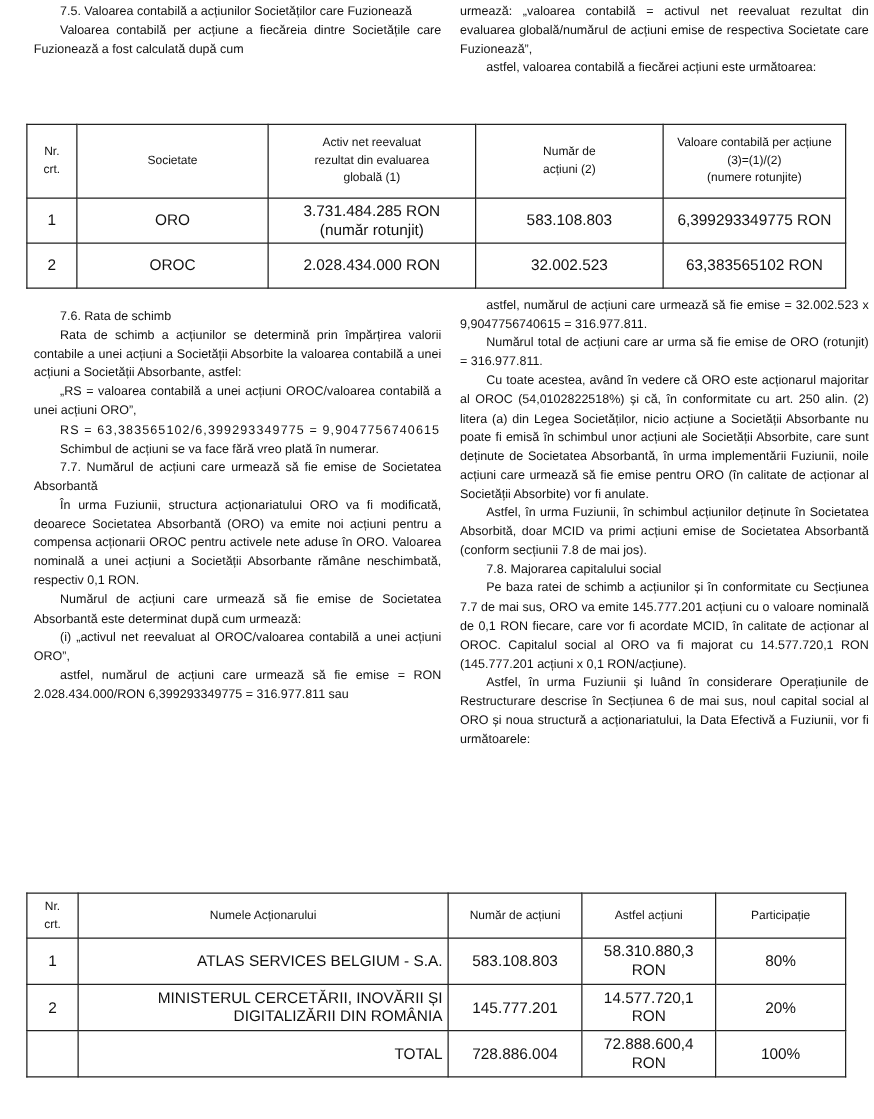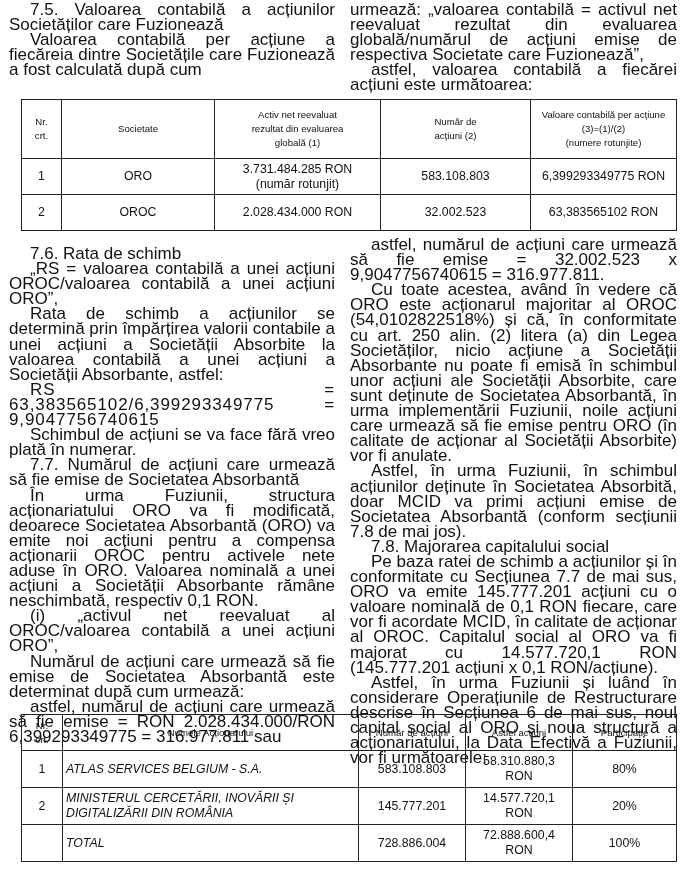--- a/index.html
+++ b/index.html
@@ -1,36 +1,36 @@
 <!DOCTYPE html>
 <html><head>
 <meta charset="utf-8">
 <style>
   html, body { margin:0; padding:0; background:#ffffff; }
   body { width:699px; height:895px; position:relative; overflow:hidden;
          font-family:"Liberation Sans", sans-serif; color:#111; }
-  .col { position:absolute; font-size:17px; line-height:15.1px; text-align:justify; }
+  .col { position:absolute; font-size:10px; line-height:15.1px; text-align:justify;margin-left:18px; }
   .col p { margin:0; }
   .ind { text-indent:21px; }
   .left-top { left:9px; top:2px; width:326px; }
   .right-top { left:350px; top:2px; width:327px; }
   .left-mid { left:9px; top:246px; width:326px; }
   .right-mid { left:350px; top:237px; width:327px; }
   .wide { letter-spacing:0.9px; }
   table { position:absolute; border-collapse:collapse; }
   td, th { border:1.6px solid #222; text-align:center; vertical-align:middle; padding:0 4px; }
   th { font-weight:normal; font-size:9.6px; line-height:14px; }
   td { font-size:12.3px; line-height:15px; }
   #t1 { left:21px; top:99px; width:656px; }
   #t1 thead tr { height:59px; }
   #t1 tbody tr { height:36px; }
   #t2 { left:21px; top:714px; width:656px; }
   #t2 thead tr { height:36px; }
   #t2 tbody tr { height:37px; }
-  .lft { text-align:left; padding-left:3px;font-style:italic; }
+  .lft { text-align:right; padding-left:3px; }
 </style>
 </head>
 <body>
 
 <div class="col left-top">
   <p class="ind">7.5. Valoarea contabilă a acțiunilor Societăților care Fuzionează</p>
   <p class="ind">Valoarea contabilă per acțiune a fiecăreia dintre Societățile care Fuzionează a fost calculată după cum</p>
 </div>
 
 <div class="col right-top">
@@ -78,33 +78,34 @@
       <td>OROC</td>
       <td>2.028.434.000 RON</td>
       <td>32.002.523</td>
       <td>63,383565102 RON</td>
     </tr>
   </tbody>
 </table>
 
 <div class="col left-mid">
   <p class="ind">7.6. Rata de schimb</p>
+  <p class="ind">Rata de schimb a acțiunilor se determină prin împărțirea valorii contabile a unei acțiuni a Societății Absorbite la valoarea contabilă a unei acțiuni a Societății Absorbante, astfel:</p>
   <p class="ind">„RS = valoarea contabilă a unei acțiuni OROC/valoarea contabilă a unei acțiuni ORO”,</p>
-  <p class="ind">Rata de schimb a acțiunilor se determină prin împărțirea valorii contabile a unei acțiuni a Societății Absorbite la valoarea contabilă a unei acțiuni a Societății Absorbante, astfel:</p>
   <p class="ind wide">RS = 63,383565102/6,399293349775 = 9,9047756740615</p>
   <p class="ind">Schimbul de acțiuni se va face fără vreo plată în numerar.</p>
   <p class="ind">7.7. Numărul de acțiuni care urmează să fie emise de Societatea Absorbantă</p>
   <p class="ind">În urma Fuziunii, structura acționariatului ORO va fi modificată, deoarece Societatea Absorbantă (ORO) va emite noi acțiuni pentru a compensa acționarii OROC pentru activele nete aduse în ORO. Valoarea nominală a unei acțiuni a Societății Absorbante rămâne neschimbată, respectiv 0,1 RON.</p>
+  <p class="ind">Numărul de acțiuni care urmează să fie emise de Societatea Absorbantă este determinat după cum urmează:</p>
   <p class="ind">(i) „activul net reevaluat al OROC/valoarea contabilă a unei acțiuni ORO”,</p>
-  <p class="ind">Numărul de acțiuni care urmează să fie emise de Societatea Absorbantă este determinat după cum urmează:</p>
   <p class="ind">astfel, numărul de acțiuni care urmează să fie emise = RON 2.028.434.000/RON 6,399293349775 = 316.977.811 sau</p>
 </div>
 
 <div class="col right-mid">
   <p class="ind">astfel, numărul de acțiuni care urmează să fie emise = 32.002.523 x 9,9047756740615 = 316.977.811.</p>
+  <p class="ind">Numărul total de acțiuni care ar urma să fie emise de ORO (rotunjit) = 316.977.811.</p>
   <p class="ind">Cu toate acestea, având în vedere că ORO este acționarul majoritar al OROC (54,0102822518%) și că, în conformitate cu art. 250 alin. (2) litera (a) din Legea Societăților, nicio acțiune a Societății Absorbante nu poate fi emisă în schimbul unor acțiuni ale Societății Absorbite, care sunt deținute de Societatea Absorbantă, în urma implementării Fuziunii, noile acțiuni care urmează să fie emise pentru ORO (în calitate de acționar al Societății Absorbite) vor fi anulate.</p>
   <p class="ind">Astfel, în urma Fuziunii, în schimbul acțiunilor deținute în Societatea Absorbită, doar MCID va primi acțiuni emise de Societatea Absorbantă (conform secțiunii 7.8 de mai jos).</p>
   <p class="ind">7.8. Majorarea capitalului social</p>
   <p class="ind">Pe baza ratei de schimb a acțiunilor și în conformitate cu Secțiunea 7.7 de mai sus, ORO va emite 145.777.201 acțiuni cu o valoare nominală de 0,1 RON fiecare, care vor fi acordate MCID, în calitate de acționar al OROC. Capitalul social al ORO va fi majorat cu 14.577.720,1 RON (145.777.201 acțiuni x 0,1 RON/acțiune).</p>
   <p class="ind">Astfel, în urma Fuziunii și luând în considerare Operațiunile de Restructurare descrise în Secțiunea 6 de mai sus, noul capital social al ORO și noua structură a acționariatului, la Data Efectivă a Fuziunii, vor fi următoarele:</p>
 </div>
 
 <table id="t2">
   <thead>
     <tr>

